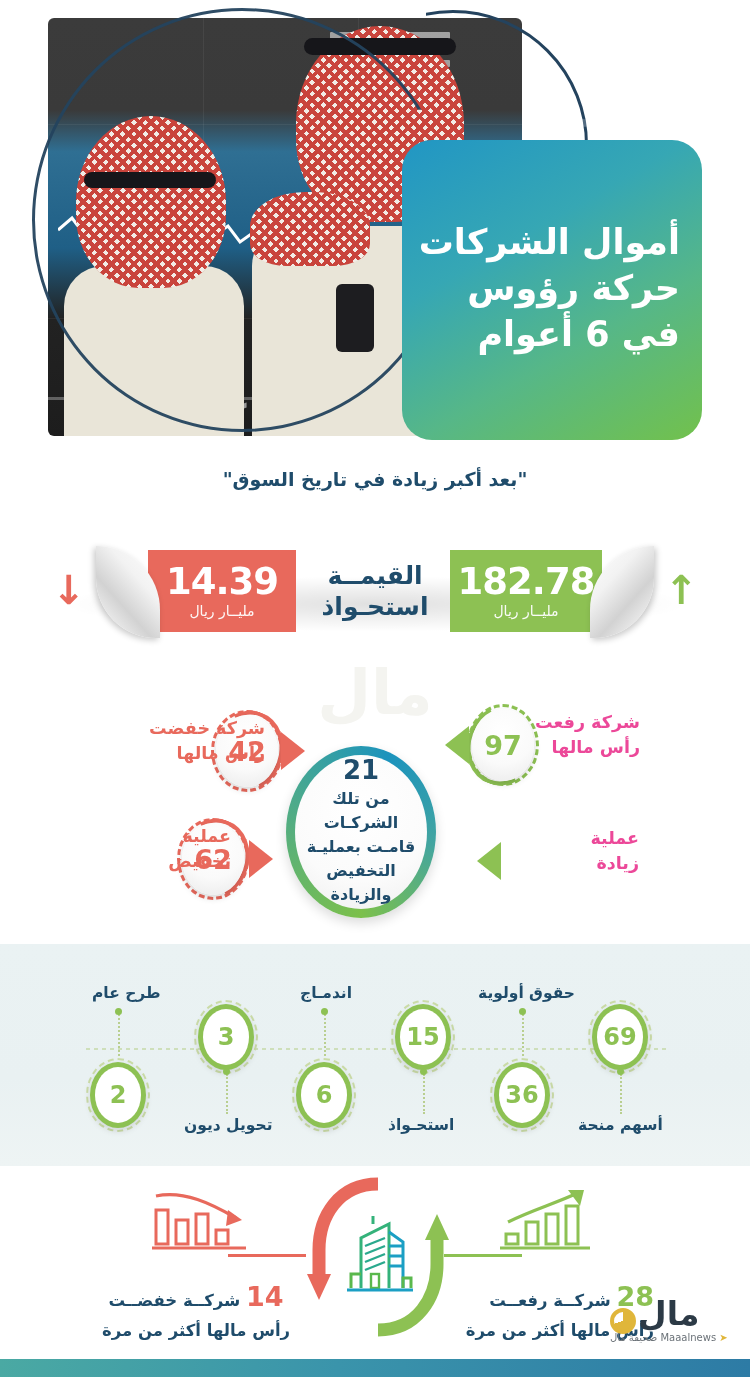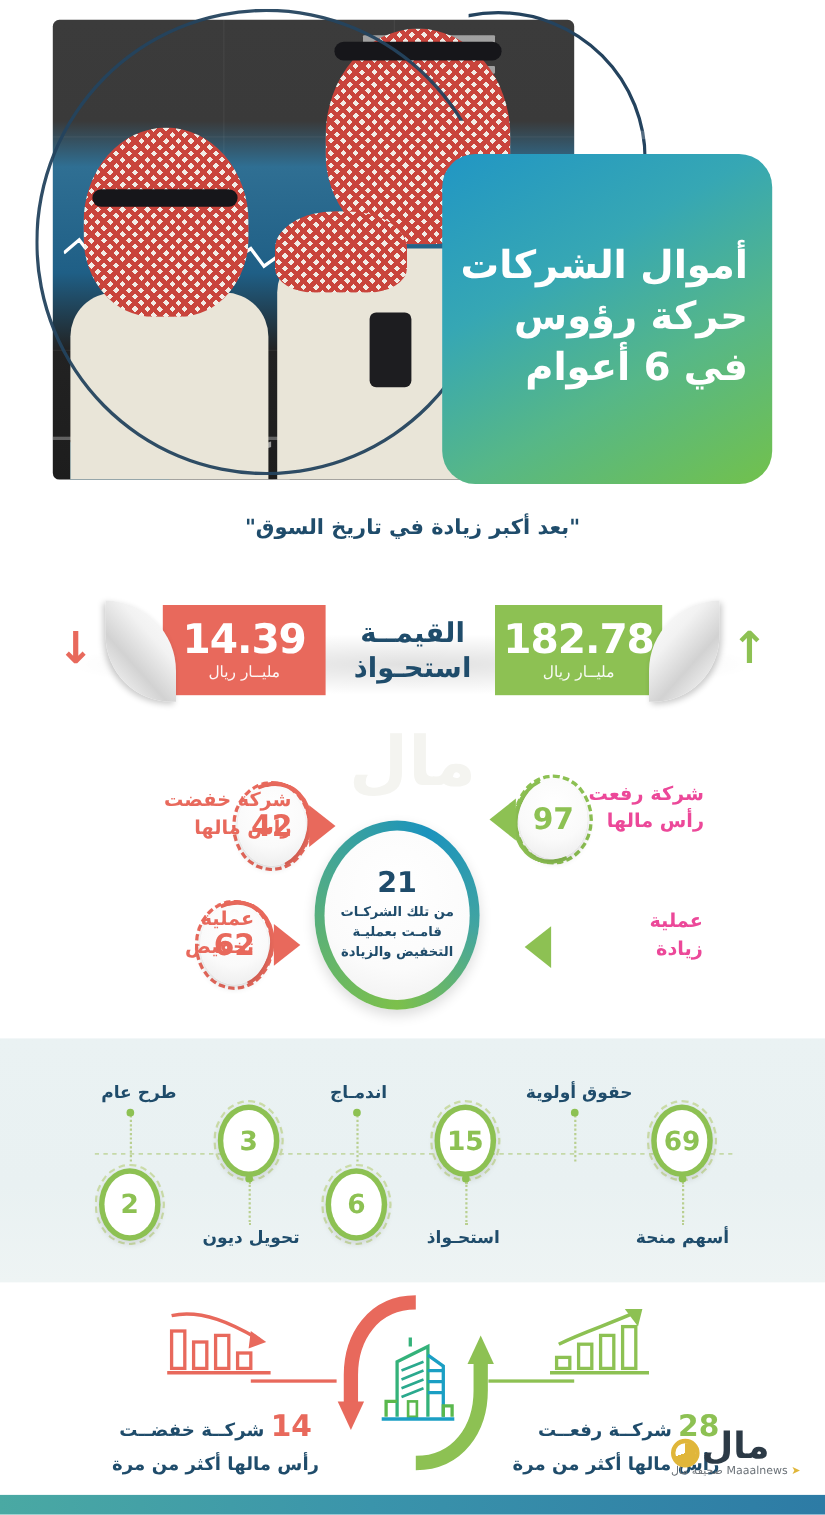--- a/index.html
+++ b/index.html
@@ -131,21 +131,21 @@
     padding:9px;
     box-shadow:0 5px 12px rgba(0,0,0,.14);
   }
   .center-inner {
     width:100%; height:100%; border-radius:50%;
     background: radial-gradient(circle at 50% 35%, #ffffff 0%, #fbfbfb 60%, #eeeeee 100%);
     display:flex; flex-direction:column; align-items:center; justify-content:center;
     color:#1f4c6b; text-align:center; padding:4px 8px;
   }
   .center-inner .big { font-size:26px; font-weight:bold; line-height:1; margin-bottom:4px; }
-  .center-inner .sm { font-size:12px; line-height:1.5; font-weight:600; }
+  .center-inner .sm { font-size:16px; line-height:1.5; font-weight:600; }
 
   .node { position:absolute; width:72px; height:82px; }
   .node .ring {
     position:absolute; inset:0; border-radius:50%;
     border:3px dashed #e8695c;
   }
   .node.green .ring { border-color:#8dc153; }
   .node .disc {
     position:absolute; left:5px; top:5px; right:5px; bottom:5px; border-radius:50%;
     background: radial-gradient(circle at 50% 32%, #ffffff 0%, #fafafa 55%, #e9e9e9 100%);
@@ -407,20 +407,26 @@
     <div class="mnode" style="left:391px;top:56px;">
       <div class="ring"></div>
         <div class="disc">
           <em>15</em>
         </div>
     </div>
     <div class="mstem" style="left:423px;top:130px;height:40px;"></div>
     <div class="mdot" style="left:420px;top:124px;"></div>
     <div class="mlabel" style="left:388px;top:172px;">استحـواذ</div>
 
+    <div class="mnode" style="left:490px;top:114px;">
+      <div class="ring"></div>
+        <div class="disc">
+          <em>36</em>
+        </div>
+    </div>
     <div class="mstem" style="left:522px;top:70px;height:42px;"></div>
     <div class="mdot" style="left:519px;top:64px;"></div>
     <div class="mlabel" style="left:478px;top:40px;">حقوق أولوية</div>
 
     <div class="mnode" style="left:588px;top:56px;">
       <div class="ring"></div>
         <div class="disc">
           <em>69</em>
         </div>
     </div>

